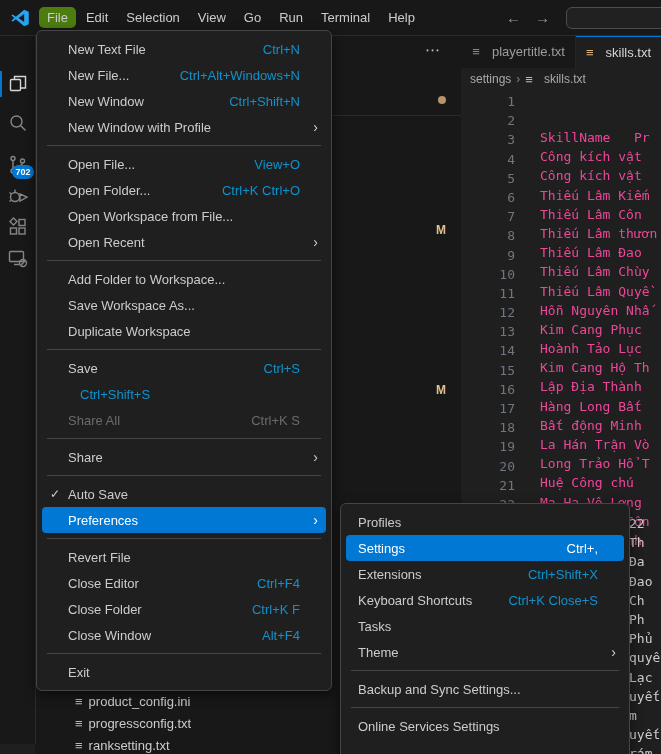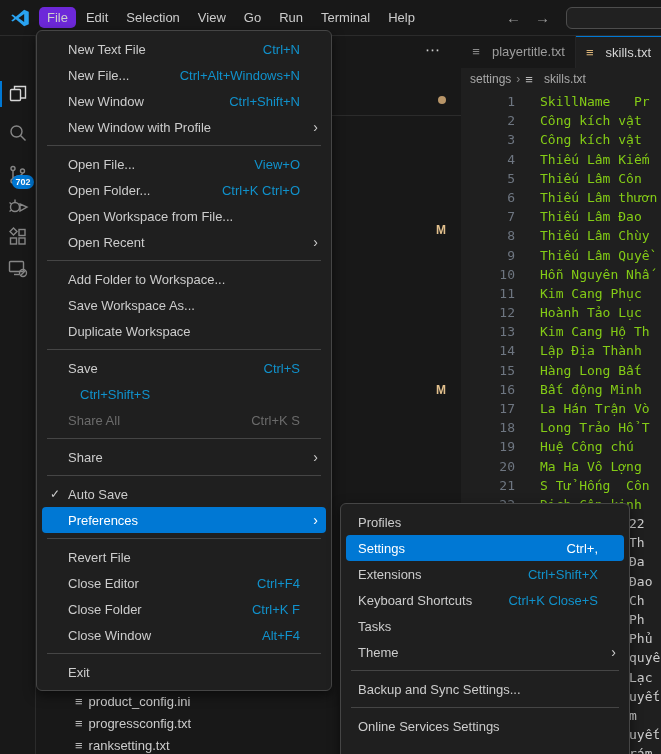--- a/index.html
+++ b/index.html
@@ -5,28 +5,28 @@
   html,body{margin:0;padding:0;background:#000;}
   #app{position:relative;width:661px;height:754px;overflow:hidden;background:#1f1f1f;
        font-family:"Liberation Sans",sans-serif;color:#cccccc;-webkit-font-smoothing:antialiased;}
 
   
   .titlebar{position:absolute;left:0;top:0;width:661px;height:35px;background:#181818;
             border-bottom:1px solid #2b2b2b;display:flex;align-items:center;z-index:5;}
   .logo{width:20px;height:20px;margin-left:10px;flex:0 0 auto;}
   .tmenus{display:flex;margin-left:8px;}
   .tmenu{padding:3px 8px;margin:0 1px;border-radius:5px;font-size:13px;color:#cccccc;white-space:nowrap;}
-  .tmenu.act{background:#6d28d9;}
+  .tmenu.act{background:#4d7c0f;}
   .nav{position:absolute;left:506px;top:0;height:35px;display:flex;align-items:center;gap:14px;
        font-size:15px;color:#9a9a9a;}
   .searchbox{position:absolute;left:566px;top:7px;width:120px;height:20px;background:#212121;
              border:1px solid #4d4d4d;border-radius:6px;}
 
   
-  .activitybar{position:absolute;left:0;top:35px;width:35px;height:719px;background:#181818;
+  .activitybar{position:absolute;left:0;top:25px;width:35px;height:719px;background:#181818;
                border-right:1px solid #2b2b2b;z-index:4;}
   .abicon{position:absolute;left:7px;width:22px;height:22px;}
   .abicon svg{width:22px;height:22px;stroke:#868686;fill:none;stroke-width:1.4;}
   .abicon.act svg{stroke:#d7d7d7;}
   .ab-indicator{position:absolute;left:0;top:46px;width:2px;height:26px;background:#0078d4;}
   .badge{position:absolute;left:12px;top:140px;min-width:16px;height:14px;padding:0 3px;background:#0078d4;
          border-radius:9px;color:#fff;font-size:9px;line-height:14px;text-align:center;font-weight:bold;}
 
   
   .explorer{position:absolute;left:35px;top:35px;width:426px;height:719px;background:#181818;
@@ -48,21 +48,21 @@
   .tab .fico{color:#8a8a8a;}
   .tab.act{background:#1f1f1f;color:#d6d6d6;border-top:2px solid #0078d4;border-right:none;}
   .tab.act .fico{color:#dcb67a;}
   .breadcrumb{position:absolute;left:0;top:33px;width:100%;height:22px;display:flex;align-items:center;
               gap:5px;padding-left:9px;font-size:12px;color:#a9a9a9;box-sizing:border-box;}
   .bc-sep{color:#808080;font-size:12px;}
   .code{position:absolute;left:0;top:57px;width:100%;
         font-family:"DejaVu Sans Mono",monospace;font-size:13px;}
   .cline{display:flex;height:19.2px;line-height:19.2px;white-space:pre;}
   .lnum{width:54px;text-align:right;color:#6e7681;flex:0 0 auto;}
-  .ltext{margin-left:25px;color:#84cc16;}
+  .ltext{margin-left:25px;color:#ec4899;margin-top:36px;}
   .fragments{position:absolute;left:168px;top:479px;font-family:"DejaVu Sans Mono",monospace;
              font-size:13px;line-height:19.2px;color:#cccccc;white-space:pre-line;}
 
   
   .menu{position:absolute;background:#1f1f1f;border:1px solid #454545;border-radius:6px;
         box-shadow:0 4px 12px rgba(0,0,0,.55);padding:5px 0;font-size:13px;color:#cccccc;}
   .filemenu{left:36px;top:30px;width:294px;z-index:10;}
   .submenu{left:340px;top:503px;width:288px;height:260px;z-index:11;}
   .mi{display:flex;align-items:center;height:26px;margin:0 5px;border-radius:4px;padding-right:8px;}
   .mi .chk{width:26px;text-align:center;font-size:12px;flex:0 0 auto;}

